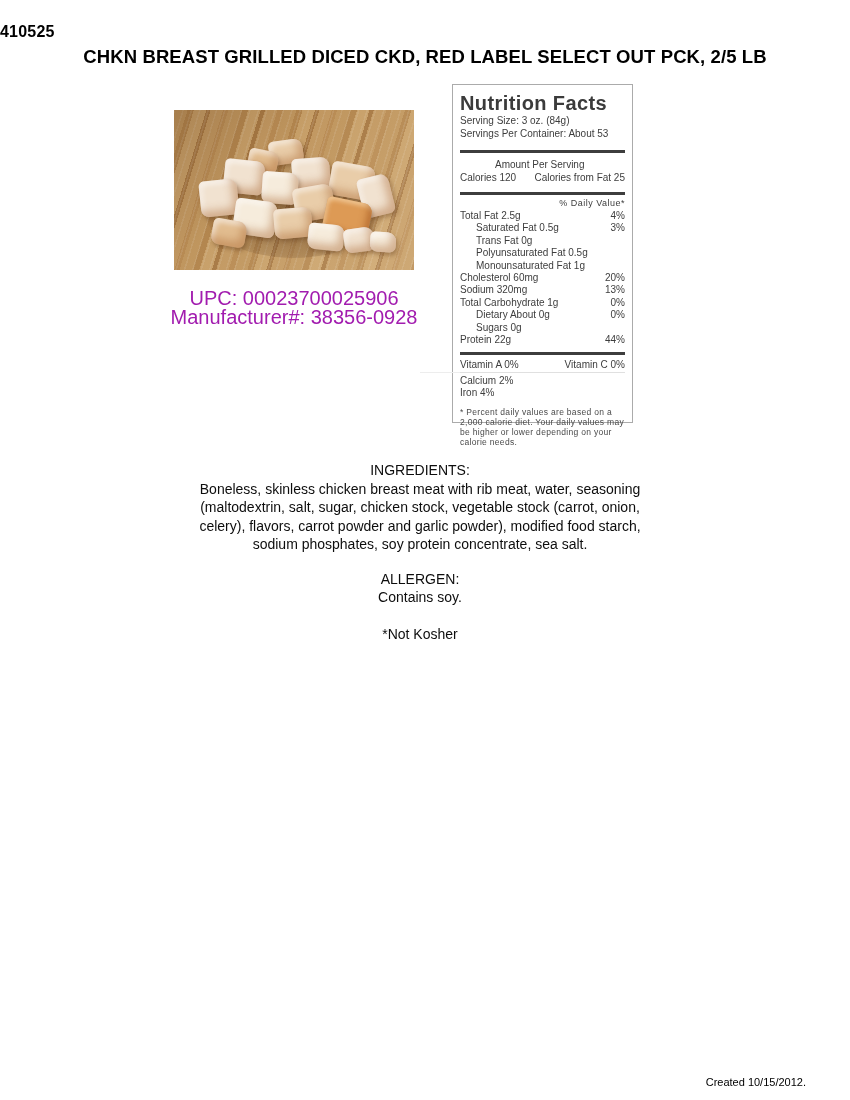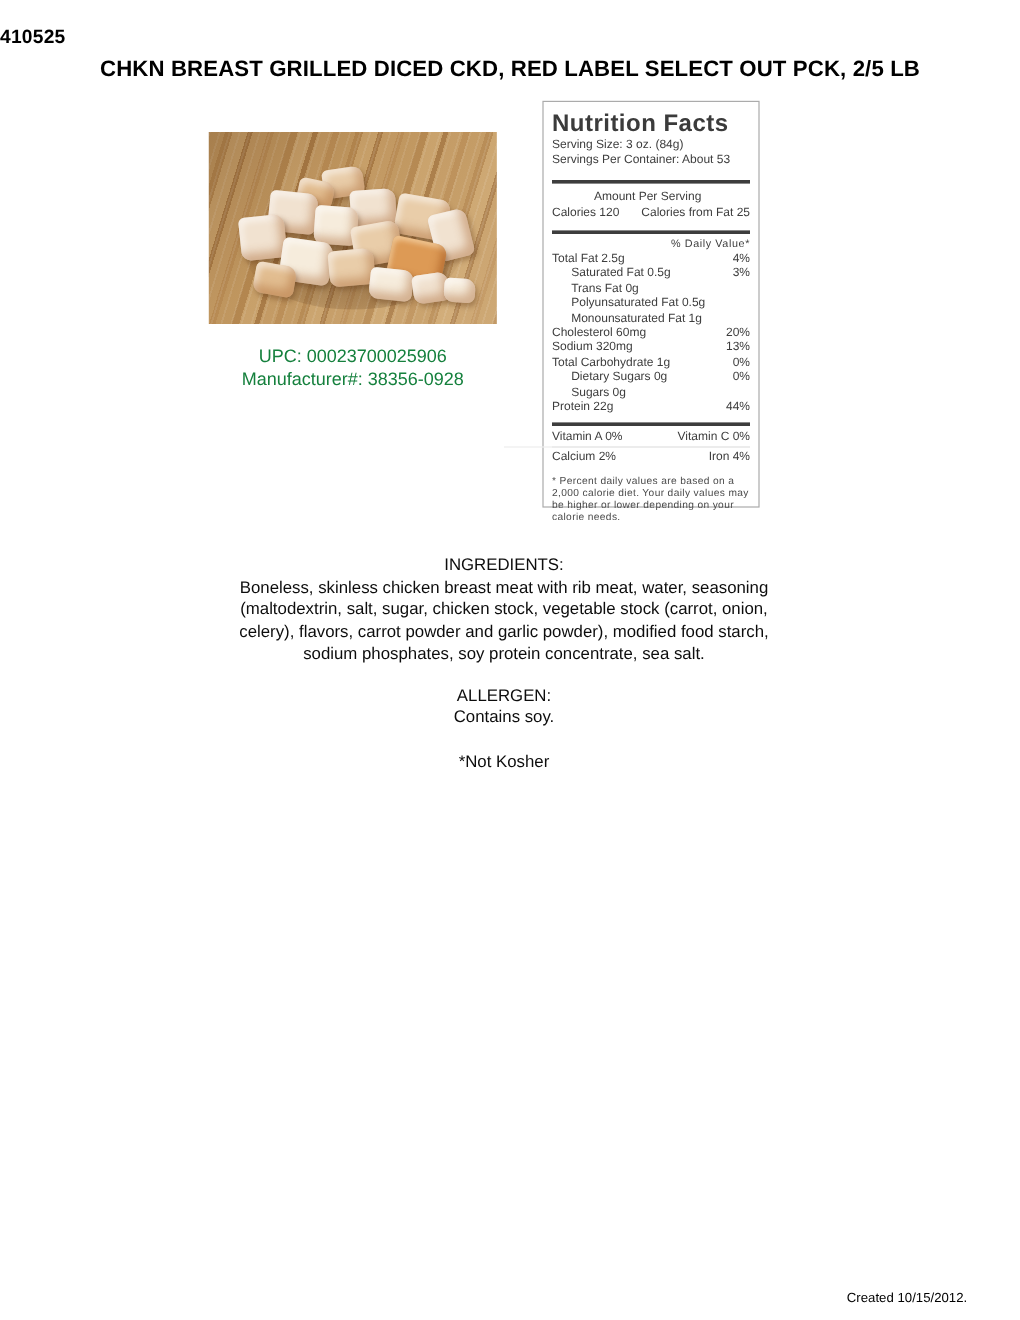--- a/index.html
+++ b/index.html
@@ -50,21 +50,21 @@
   }
   .c-light  { background: #f1e2d0; }
   .c-cream  { background: #f6ecdc; }
   .c-med    { background: #e9cda9; }
   .c-tan    { background: #e2bd90; }
   .c-orange { background: #dd9a55; box-shadow: 2px 3px 4px rgba(88,48,16,0.38), inset -4px -5px 7px rgba(150,70,15,0.5), inset 2px 3px 4px rgba(255,230,190,0.6); }
 
   
   .codes {
     position: absolute; left: 154px; top: 289px; width: 280px;
-    text-align: center; font-size: 15px; line-height: 18.5px; color: #15803d;
+    text-align: center; font-size: 20px; line-height: 18.5px; color: #a21caf;
   }
 
   
   .nf {
     position: absolute; left: 452px; top: 84px; width: 181px; height: 339px;
     box-sizing: border-box;
     border: 1px solid #ababab;
     padding: 7px 7px 0 7px;
     color: #3d3d3d;
     font-size: 10px; line-height: 13px;
@@ -78,21 +78,21 @@
   .nf-bar3 { height: 3px; background: #3d3d3d; margin-top: 6px; }
   .nf-amount { margin-top: 5px; margin-left: 35px; }
   .nf-row { display: flex; justify-content: space-between; line-height: 13px; }
   .nf-nut { line-height: 12.4px; }
   .nf-nut.indent { padding-left: 16px; }
   .nf-dv {
     text-align: right; font-size: 9px; line-height: 10px;
     letter-spacing: 0.5px; margin-top: 3px; margin-bottom: 2px;
   }
   .nf-vit { line-height: 12px; margin-top: 4px; }
-  .nf-vit2 { line-height: 12px; margin-top: 2px; }
+  .nf-vit2 { line-height: 12px; margin-top: 2px; flex-direction: column; }
   .nf-hairline { height: 1px; background: #e0e0e0; margin-top: 1px; position: relative; }
   .nf-hairline::before {
     content: ""; position: absolute; left: -40px; top: 0; width: 40px; height: 1px;
     background: #ededed;
   }
   .nf-foot {
     margin-top: 8px; font-size: 8.5px; line-height: 10px; letter-spacing: 0.3px;
     color: #4a4a4a;
   }
 
@@ -182,21 +182,21 @@
     </div>
     <div class="nf-row nf-nut">
       <span>Sodium 320mg</span>
       <span>13%</span>
     </div>
     <div class="nf-row nf-nut">
       <span>Total Carbohydrate 1g</span>
       <span>0%</span>
     </div>
     <div class="nf-row nf-nut indent">
-      <span>Dietary Sugars 0g</span>
+      <span>Dietary About 0g</span>
       <span>0%</span>
     </div>
     <div class="nf-row nf-nut indent">
       <span>Sugars 0g</span>
       <span></span>
     </div>
     <div class="nf-row nf-nut">
       <span>Protein 22g</span>
       <span>44%</span>
     </div>

